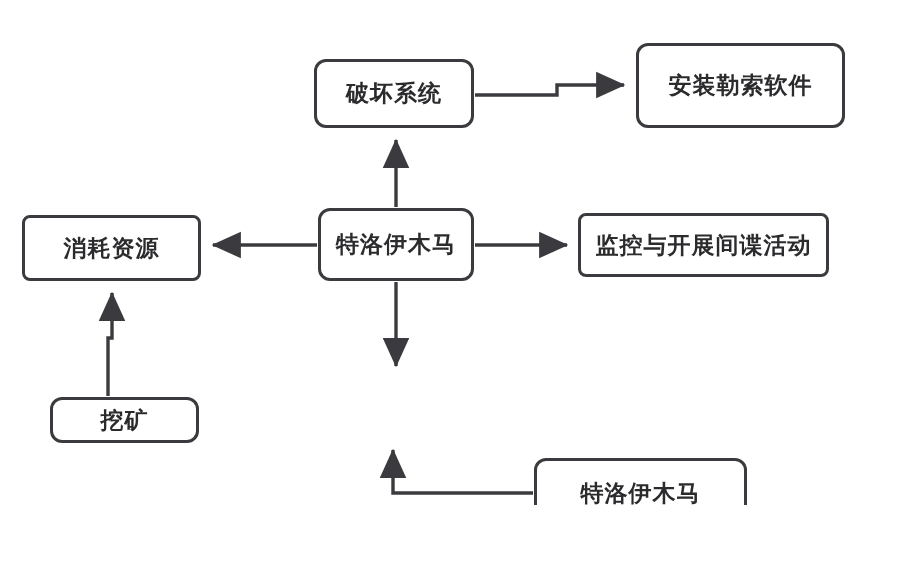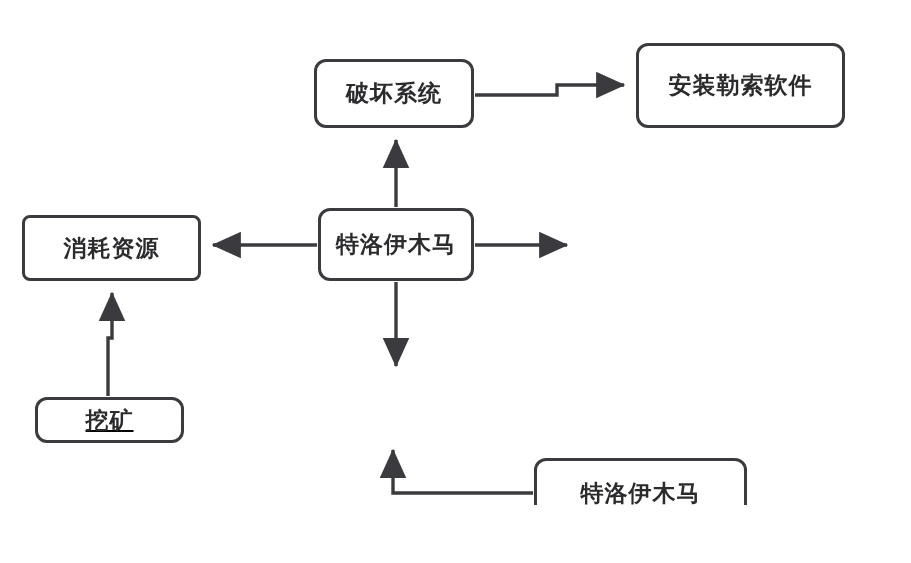--- a/index.html
+++ b/index.html
@@ -80,22 +80,25 @@
   </div>
 
   <div class="node sharp" style="left:22px; top:215px; width:179px; height:66px;">
     <span class="node-label" style="font-size:23px;">消耗资源</span>
   </div>
 
   <div class="node rounded" style="left:318px; top:208px; width:156px; height:73px;">
     <span class="node-label" style="font-size:23px;">特洛伊木马</span>
   </div>
 
+  <div class="node sharp" style="left:578px; top:213px; width:251px; height:64px;">
+    <span class="node-label" style="font-size:23px;">监控与开展间谍活动</span>
+  </div>
 
-  <div class="node rounded" style="left:35px; top:397px; width:149px; height:46px;text-decoration:underline;">
+  <div class="node rounded" style="left:50px; top:397px; width:149px; height:46px;">
     <span class="node-label" style="font-size:23px;">挖矿</span>
   </div>
 
 
   <div class="node rounded" style="left:534px; top:458px; width:213px; height:70px;">
     <span class="node-label" style="font-size:23px;">特洛伊木马</span>
   </div>
 
 </div>
 

